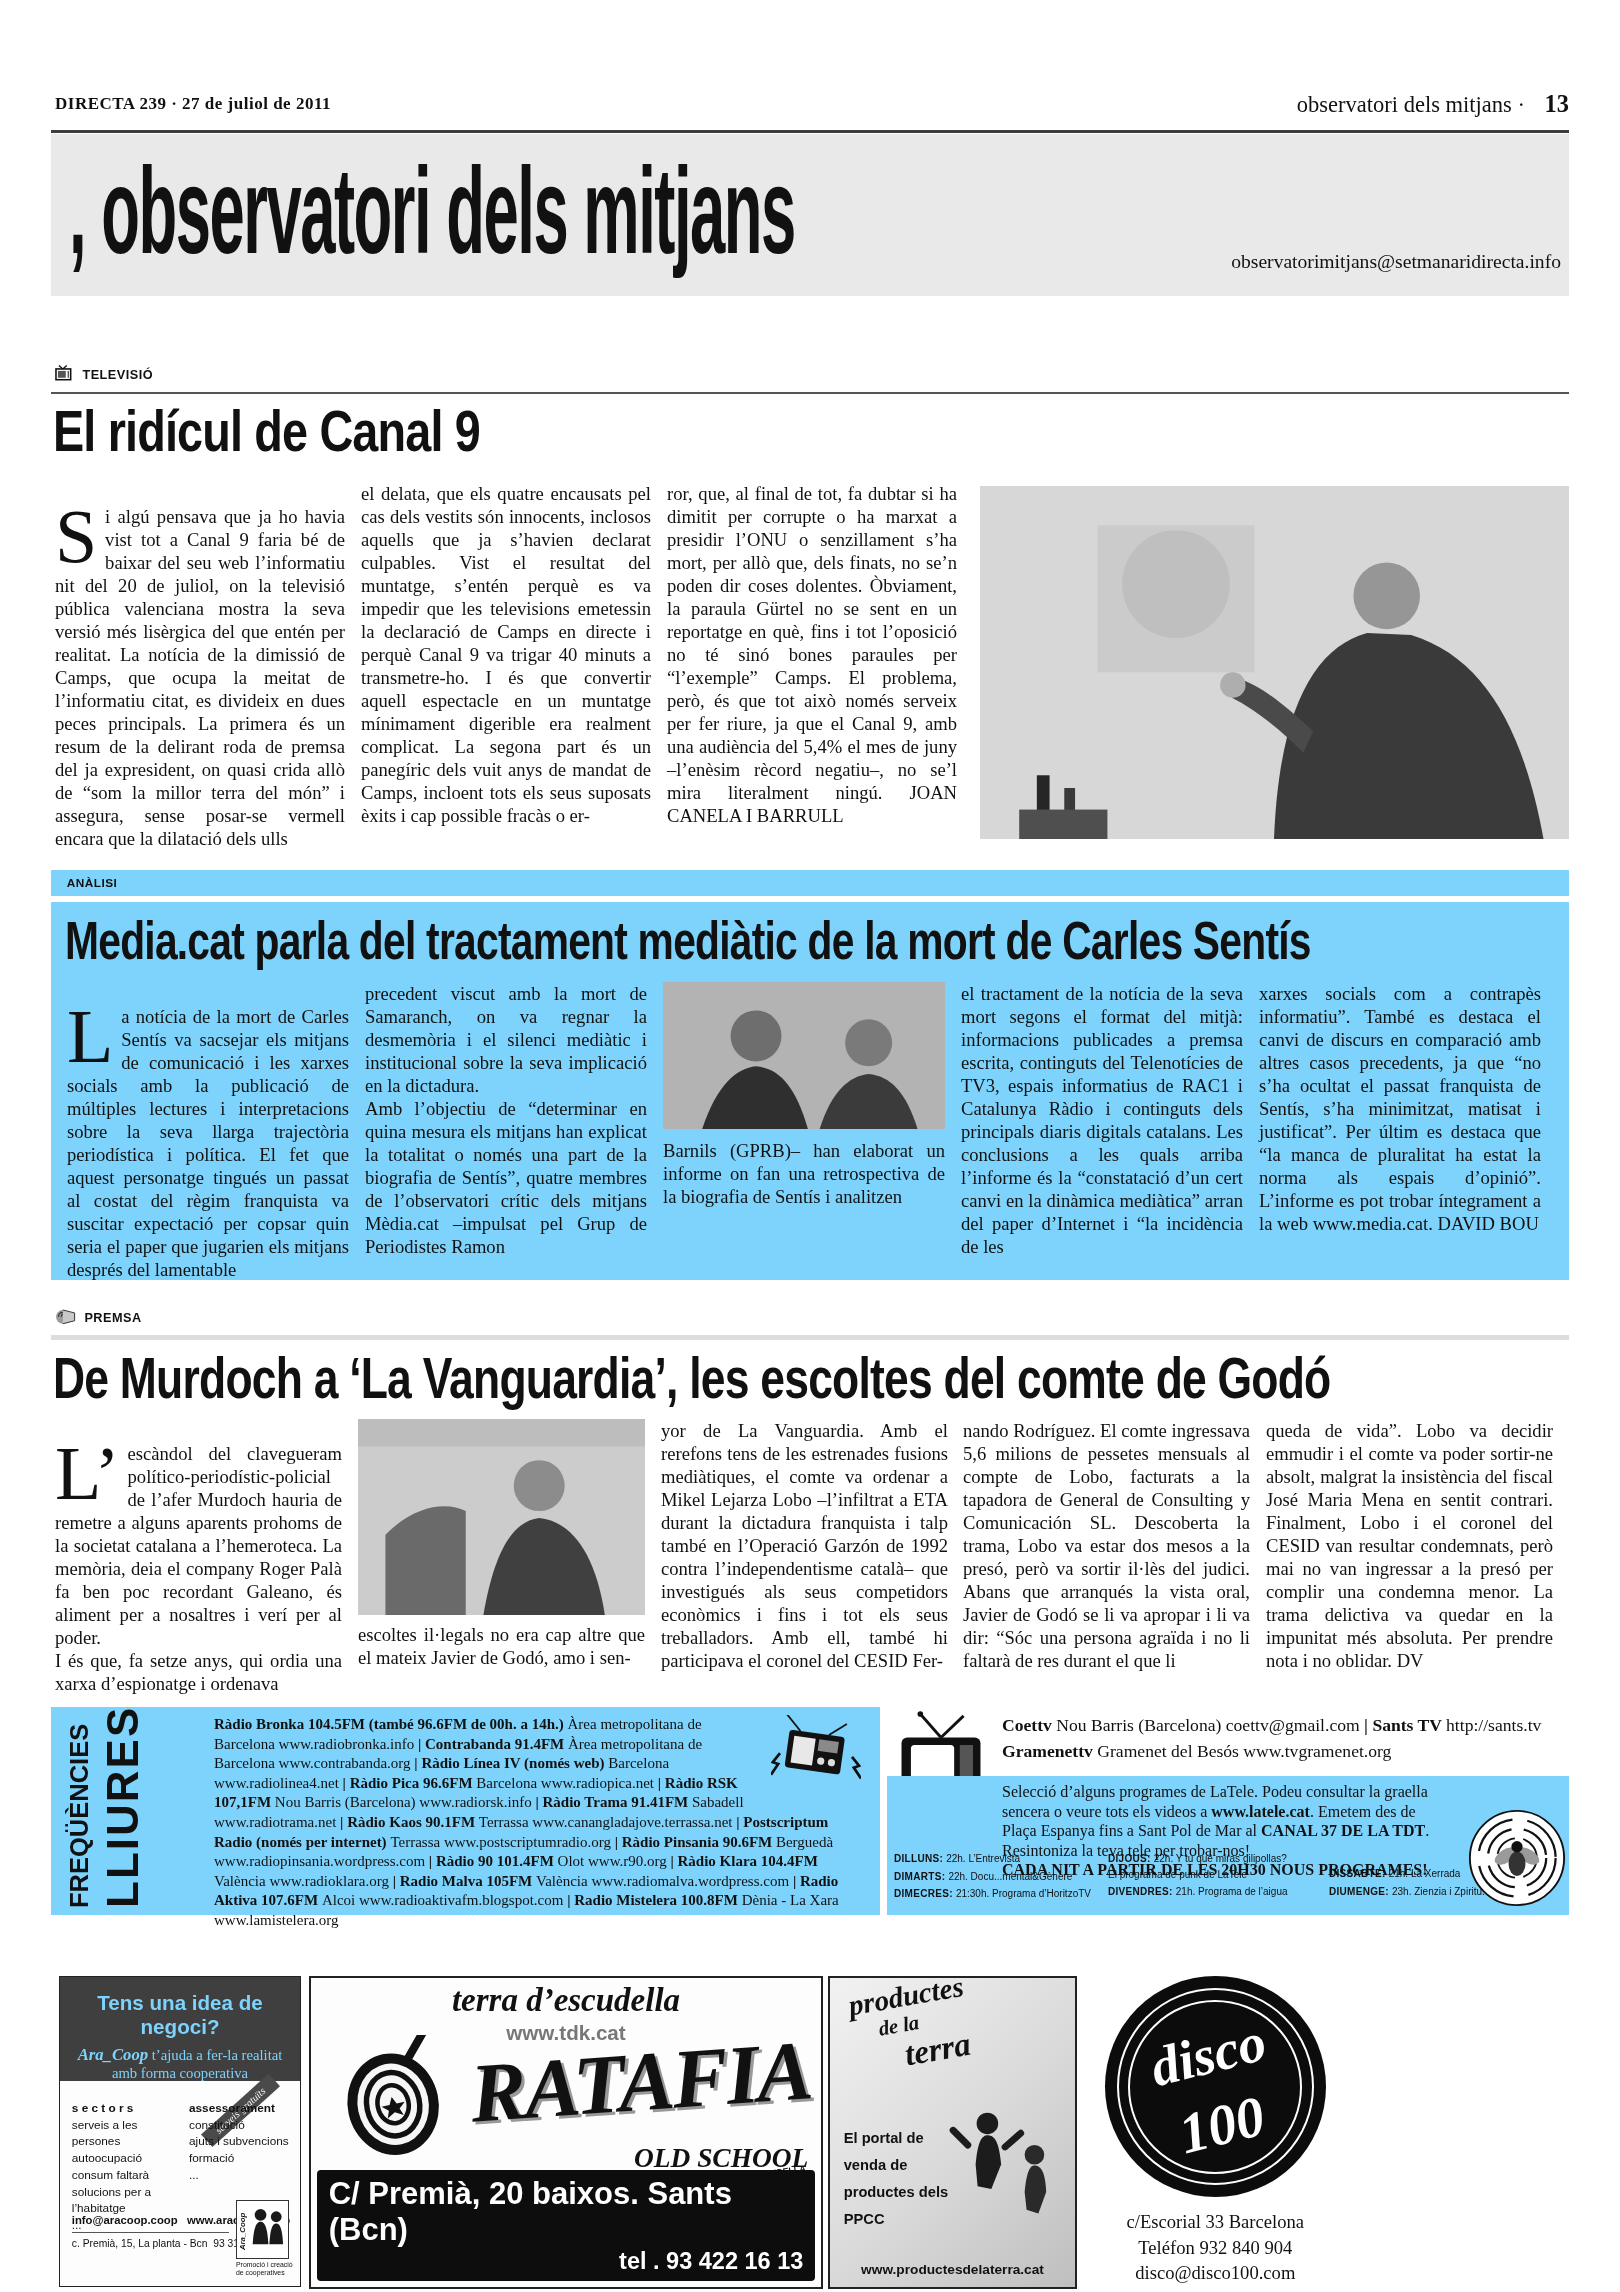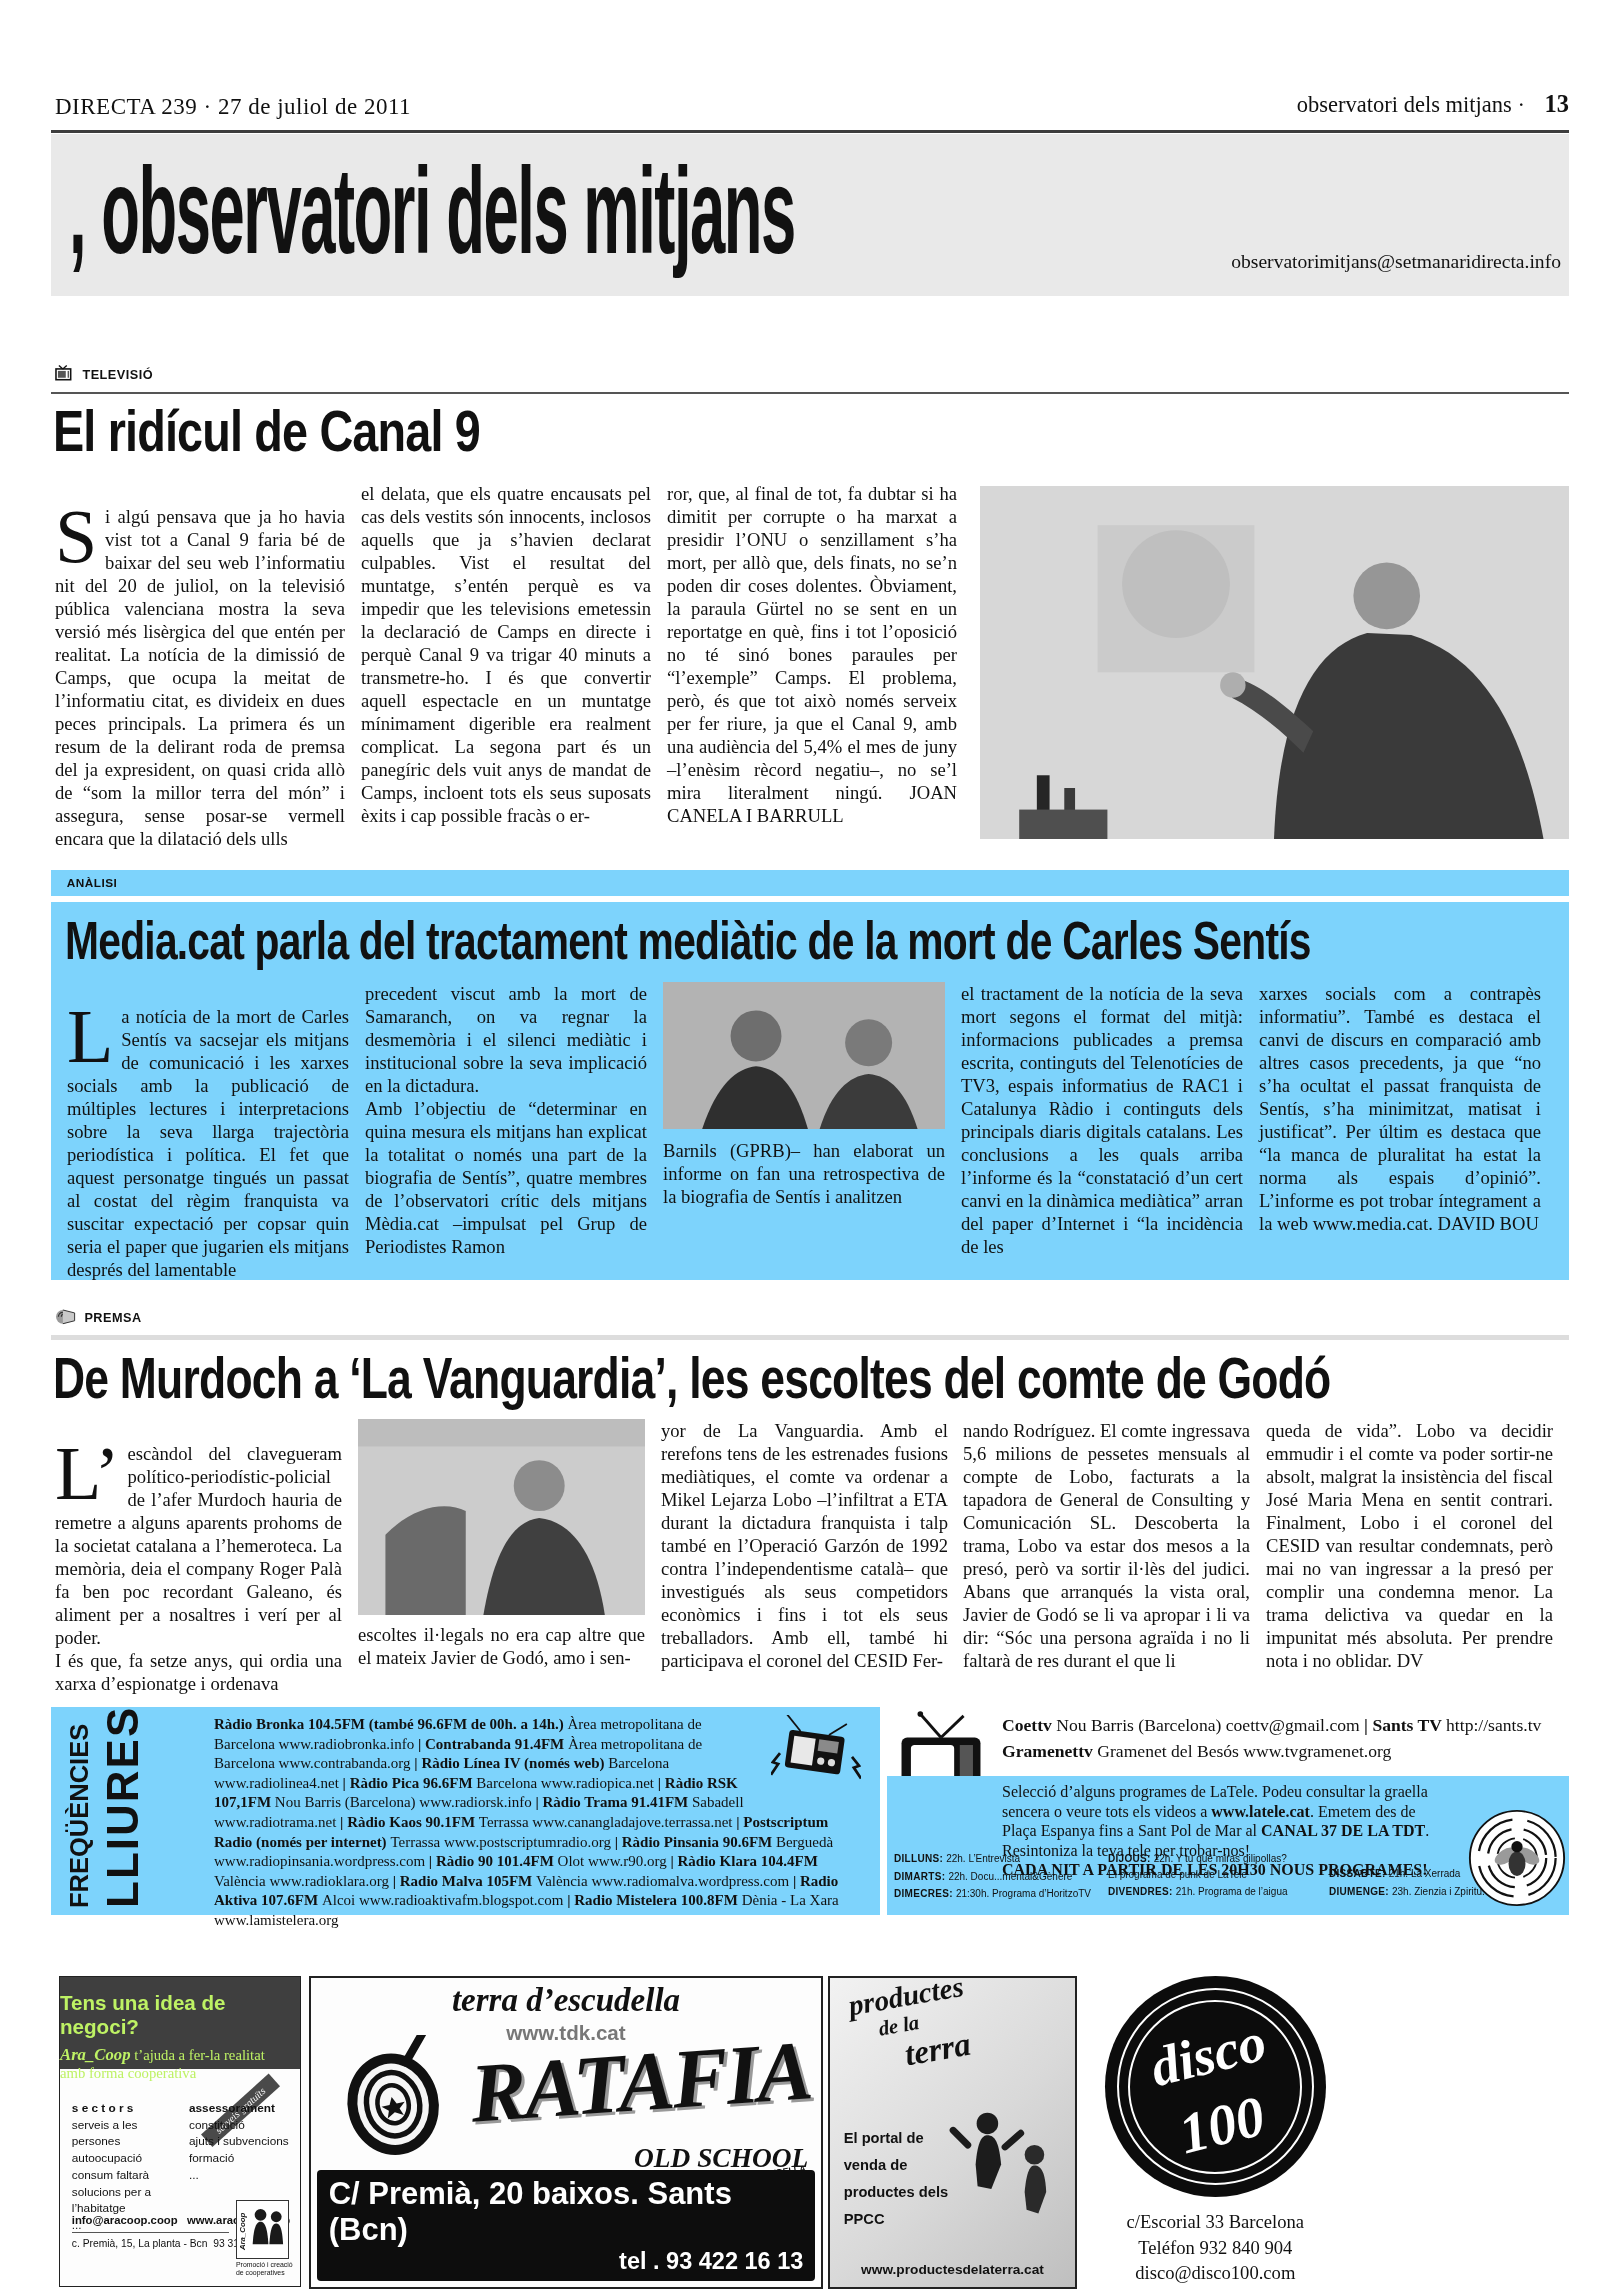--- a/index.html
+++ b/index.html
@@ -2,21 +2,21 @@
 <html><head>
 <meta charset="utf-8">
 <style>
   html,body{margin:0;padding:0;background:#888;}
   #page{position:relative;width:1620px;height:2293px;background:#fff;color:#111;
         font-family:"Liberation Serif",serif;overflow:hidden;margin:0 auto;}
   .sans{font-family:"Liberation Sans",sans-serif;}
   .abs{position:absolute;}
 
   
-  .hdr-left{left:55px;top:94px;font-size:23px;letter-spacing:0.5px;}
+  .hdr-left{left:55px;top:94px;font-size:17px;letter-spacing:0.5px;font-weight:bold;}
   .hdr-right{right:51px;top:90px;font-size:22.5px;}
   .hdr-right b{font-size:24.5px;margin-left:14px;}
   .hdr-rule{left:51px;right:51px;top:130px;height:2.9px;background:#3d3d3d;}
 
   
   .masthead{left:51px;right:51px;top:134px;height:162px;background:#e9e9e9;}
   .mast-title{left:69px;top:147px;font-family:"Liberation Sans",sans-serif;font-weight:bold;
       font-size:122px;line-height:1.05;white-space:nowrap;letter-spacing:-2.9px;
       transform:scaleX(.52);transform-origin:left top;}
   .mast-email{right:59px;top:251px;font-size:19.6px;}
@@ -46,22 +46,22 @@
   .radio-text b{white-space:normal;}
   .tvline{font-size:17.6px;line-height:25.5px;}
   .latele-intro{font-size:16px;line-height:19.6px;}
   .latele-promo{font-size:16px;font-weight:bold;}
   .sched{font-family:"Liberation Sans",sans-serif;font-size:10px;line-height:15.7px;}
   .sched b{letter-spacing:0.3px;}
   .sched > div{margin-bottom:2px;}
 
   
   .ad{border:1px solid #222;background:#fdfdfd;}
-  .ara-head{position:absolute;left:0;top:0;right:0;height:92px;background:#3f3f3f;color:#bef264;
-      padding-top:13.7px;box-sizing:border-box;}
+  .ara-head{position:absolute;left:0;top:0;right:0;height:104px;background:#3f3f3f;color:#7dd3fc;
+      text-align:center;padding-top:13.7px;box-sizing:border-box;}
   .ara-title{font-family:"Liberation Sans",sans-serif;font-weight:bold;font-size:20.6px;}
   .ara-sub{font-size:14.7px;margin-top:5.9px;}
   .ara-sub i{font-weight:bold;font-size:16.7px;}
   .ara-badge{position:absolute;left:135px;top:125px;transform:rotate(-42deg);background:#4a4a4a;
       color:#fff;font-size:10.3px;font-style:italic;padding:2.9px 13.7px;white-space:nowrap;}
   .ara-list{position:absolute;font-family:"Liberation Sans",sans-serif;font-size:11.8px;line-height:16.7px;}
   .ara-list > div:first-child{font-weight:bold;}
   .ara-contact{position:absolute;font-family:"Liberation Sans",sans-serif;}
   .terra-script{font-style:italic;font-weight:bold;font-family:"Liberation Serif",serif;}
   .disco-circle{position:absolute;border-radius:50%;background:#0c0c0c;}

